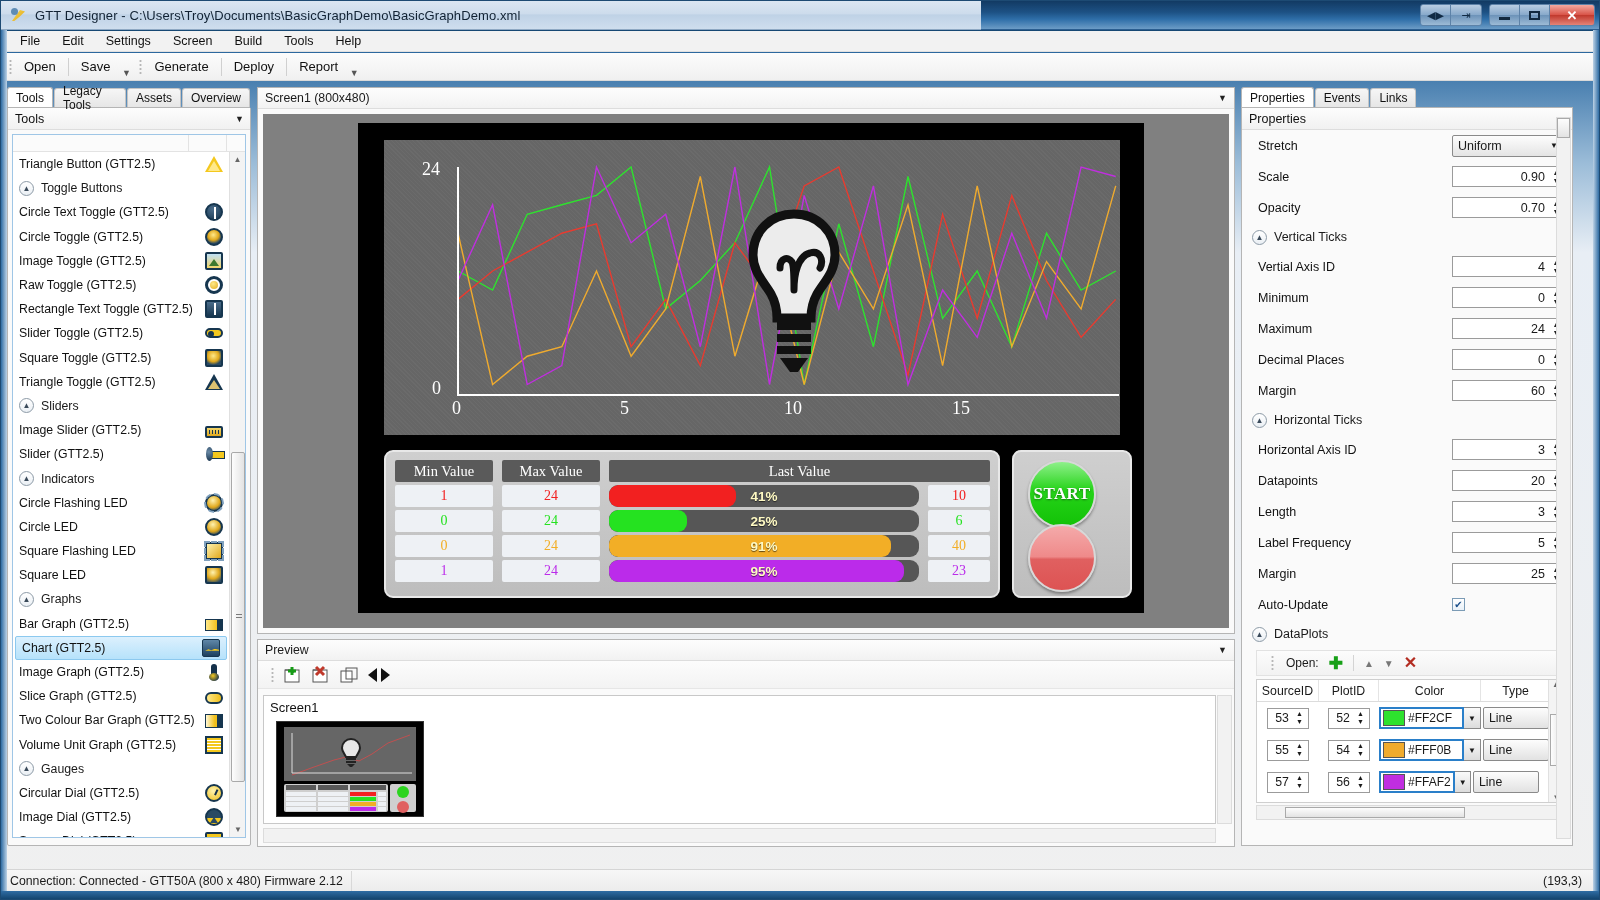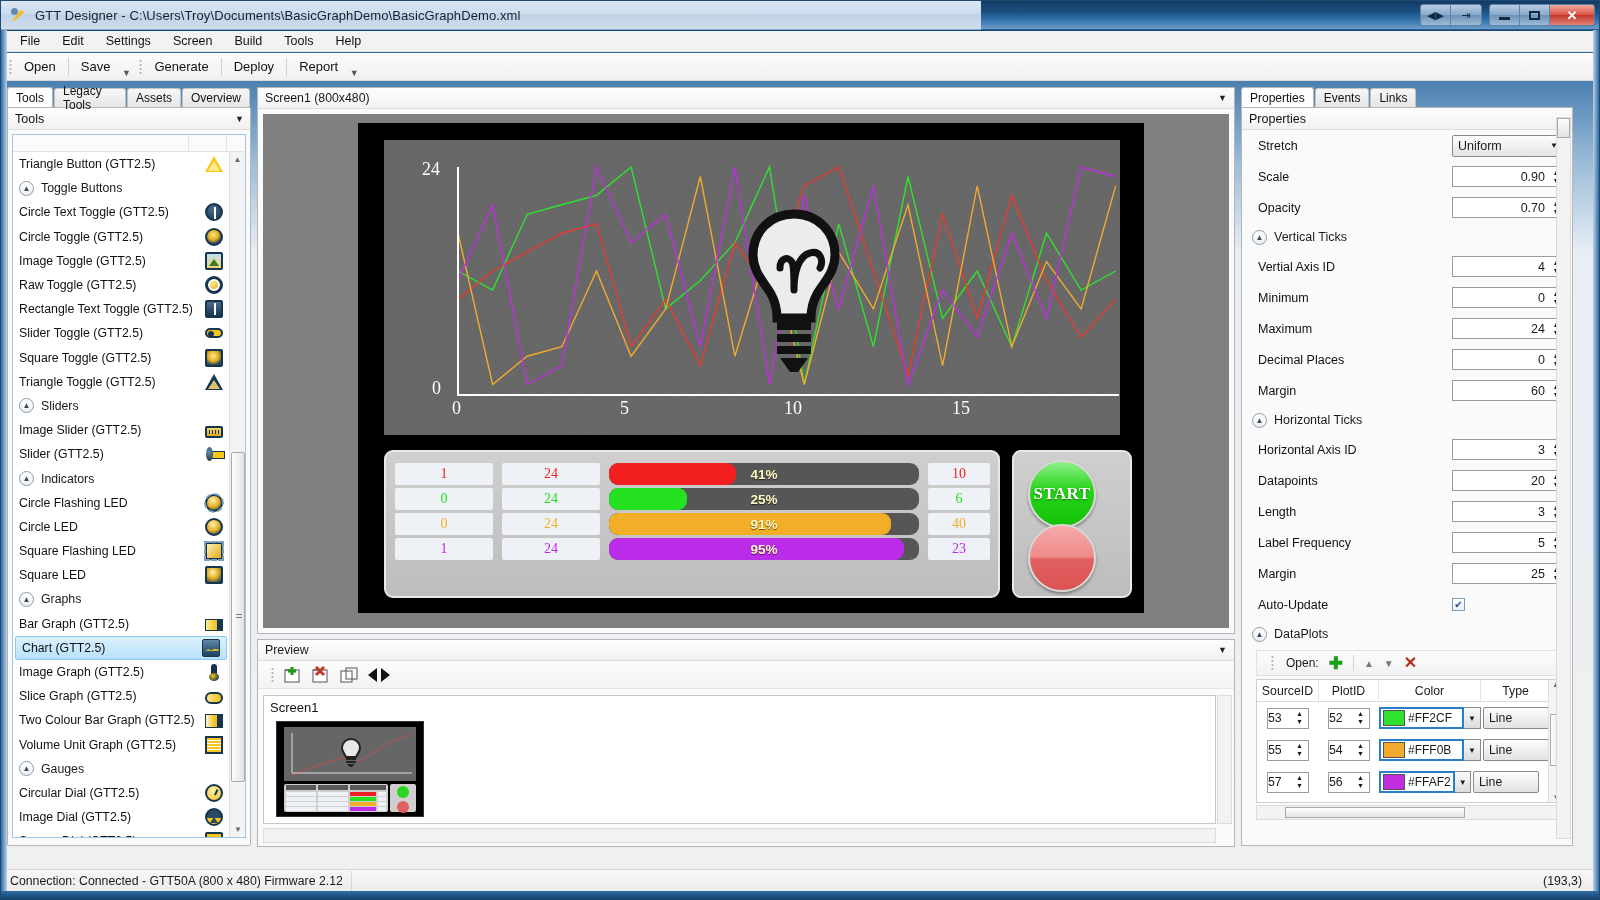--- a/index.html
+++ b/index.html
@@ -252,21 +252,21 @@
               background:linear-gradient(180deg,#fcfcfc,#f2f2f2); border:1px solid #e2e2e2; margin:2px 8px 0 14px;}
   .plus { color:#17a017;font-size:17px;font-weight:bold;line-height:1;}
   .xdel { color:#b32d22;font-size:16px;font-weight:bold;line-height:1;}
   .arrowbtn{color:#777;font-size:10px;}
   .plottable { margin:3px 8px 0 14px; border:1px solid #cfcfcf; background:#fff; position:relative; height:124px;}
   .pthead { display:flex; height:22px; border-bottom:1px solid #dcdcdc; font-size:12.3px; }
   .pthead div{display:flex;align-items:center;justify-content:center;border-right:1px solid #e4e4e4;}
   .ptrow { display:flex; height:32px; align-items:center; }
   .ptcell{display:flex;align-items:center;justify-content:center;}
   .minispin{width:42px;height:21px;border:1px solid #9b9b9b;background:#fff;display:flex;align-items:center;}
-  .minispin .v{flex:1;text-align:left;font-size:12.3px;}
+  .minispin .v{flex:1;text-align:center;font-size:12.3px;}
   .colorfield{width:88px;height:22px;border:2px solid #2a7fc9;background:#fff;display:flex;align-items:center;padding:0 2px;}
   .swatch{width:22px;height:16px;border:1px solid #555;margin-right:3px;}
   .colorfield .hex{font-size:12px;white-space:nowrap;overflow:hidden;}
   .ddbtn{width:18px;height:22px;border:1px solid #8a8a8a;border-left:none;
          background:linear-gradient(180deg,#fafafa,#dcdcdc);display:flex;align-items:center;justify-content:center;font-size:8px;}
   .typebtn{width:66px;height:22px;border:1px solid #8a8a8a;border-radius:2px;
     background:linear-gradient(180deg,#fdfdfd,#e2e2e2);display:flex;align-items:center;padding-left:5px;font-size:12.3px;}
   .ptvs{position:absolute;right:0;top:0;width:15px;bottom:0;background:#f4f4f4;border-left:1px solid #e0e0e0;}
   .ptvs .th2{position:absolute;left:1px;top:34px;width:13px;height:52px;border:1px solid #a9a9a9;
     background:linear-gradient(90deg,#fdfdfd,#e3e3e3);}
@@ -571,20 +571,25 @@
             <path d="M38 60 C38 50 46 48 50 54 C52 58 52 70 52 82 M52 82 C52 66 56 48 68 45 C78 42 82 52 78 60" fill="none" stroke="#111" stroke-width="7" stroke-linecap="round"></path>
             <rect x="35" y="114" width="34" height="8" fill="#111"></rect>
             <rect x="35" y="126" width="34" height="8" fill="#111"></rect>
             <rect x="35" y="138" width="34" height="8" fill="#111"></rect>
             <path d="M38 150 L66 150 L56 164 L48 164 Z" fill="#111"></path>
           </svg>
         </div>
 
         <div class="panelwidget">
           <div class="tblgrid">
+            <div class="thr">
+              <div class="th" style="width:98px">Min Value</div>
+              <div class="th" style="width:98px">Max Value</div>
+              <div class="th" style="flex:1">Last Value</div>
+            </div>
             <div id="valuerows">
                 <div class="tr">
                   <div class="td" style="width:98px;color:#f22020">1</div>
                   <div class="td" style="width:98px;color:#f22020">24</div>
                   <div class="bar" style="flex:1">
                     <span class="fill" style="width:41%;background:#f22020"></span>
                     <span class="pct">41%</span>
                   </div>
                   <div class="td" style="width:62px;color:#f22020">10</div>
                 </div>

